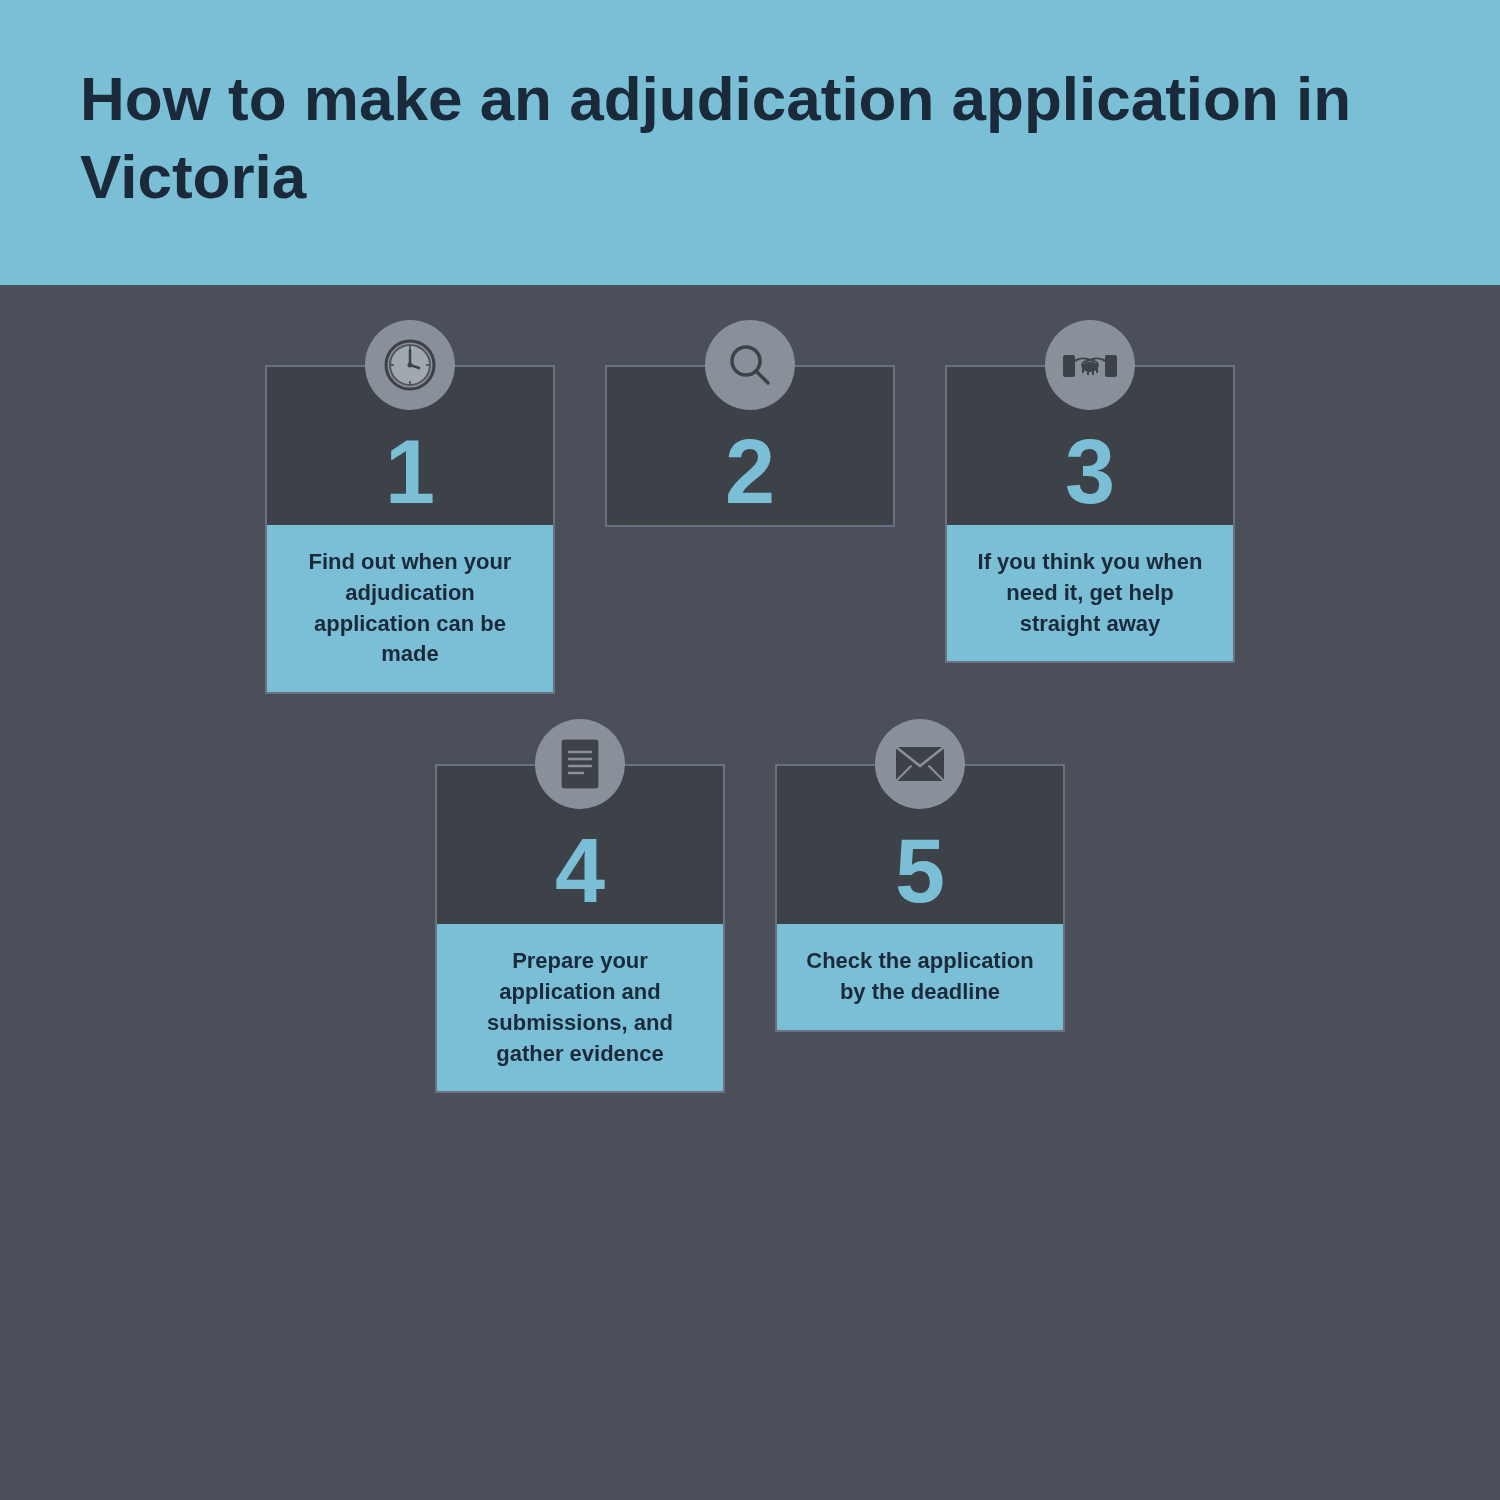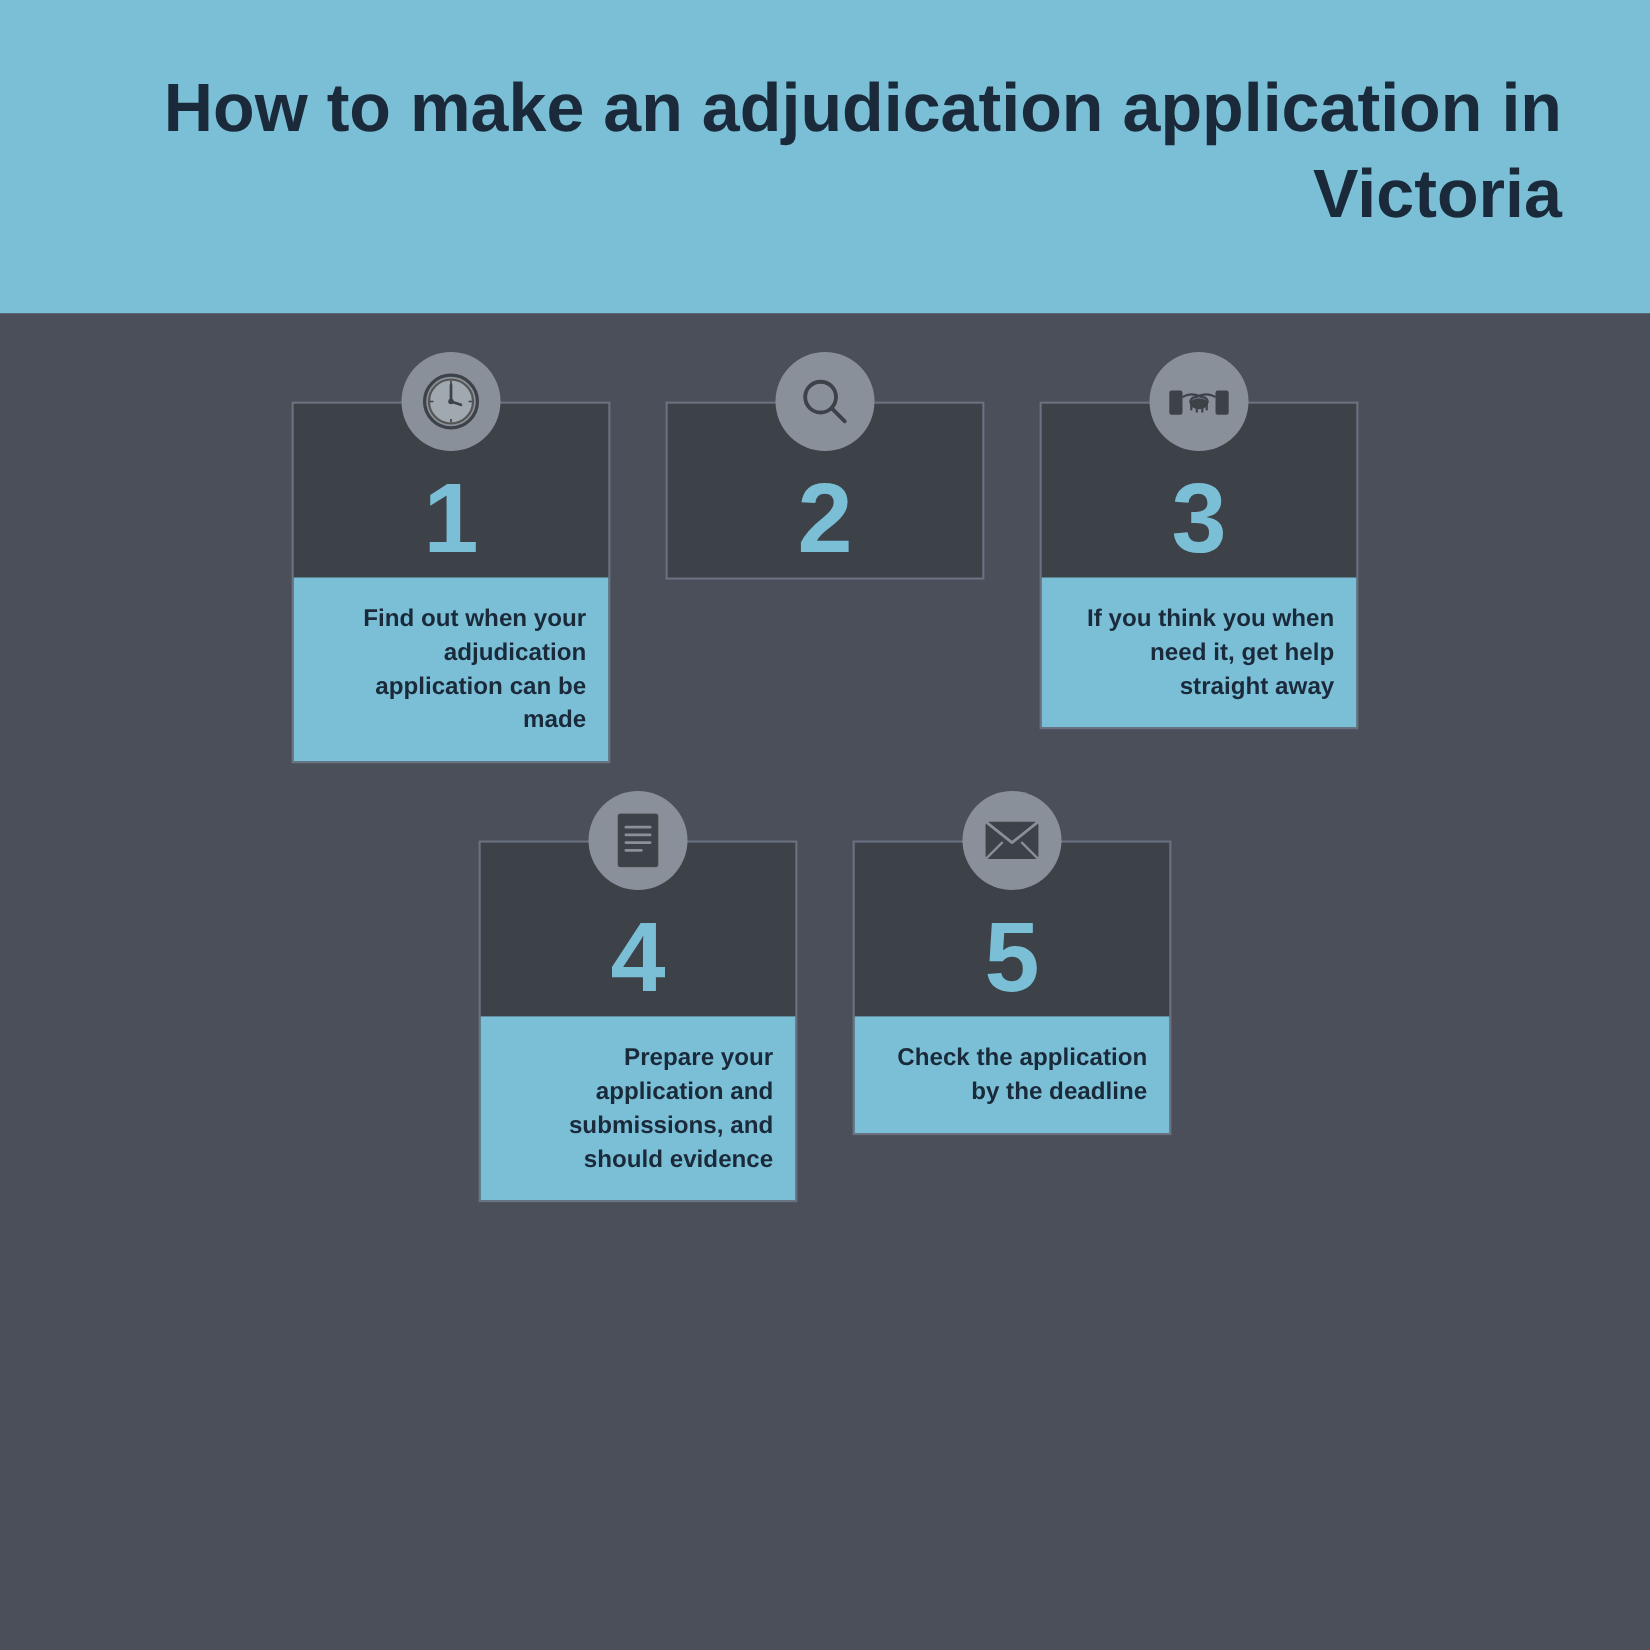--- a/index.html
+++ b/index.html
@@ -8,21 +8,21 @@
       height: 1500px;
       overflow: hidden;
       font-family: Arial, sans-serif;
       background: #4a4f5a;
     }
 
     .header {
       background: #7bbfd6;
       width: 100%;
       padding: 60px 80px 70px;
-      text-align: right;
+      text-align: left;
     }
 
     .header h1 {
       color: #1a2a3a;
       font-size: 62px;
       font-weight: 900;
       line-height: 1.25;
     }
 
     .main-content {
@@ -79,21 +79,21 @@
       font-weight: 900;
       line-height: 1;
       margin-bottom: 8px;
       text-align: center;
     }
 
     .step-label-box {
       background: #7bbfd6;
       width: 100%;
       padding: 22px 20px;
-      text-align: right;
+      text-align: center;
     }
 
     .step-label-box span {
       color: #1a2a3a;
       font-size: 22px;
       font-weight: 700;
       line-height: 1.4;
     }
 
     
@@ -191,21 +191,21 @@
 
           <line x1="12" y1="14" x2="34" y2="14" stroke="#8a9099" stroke-width="2.5" stroke-linecap="round"></line>
           <line x1="12" y1="21" x2="34" y2="21" stroke="#8a9099" stroke-width="2.5" stroke-linecap="round"></line>
           <line x1="12" y1="28" x2="34" y2="28" stroke="#8a9099" stroke-width="2.5" stroke-linecap="round"></line>
           <line x1="12" y1="35" x2="26" y2="35" stroke="#8a9099" stroke-width="2.5" stroke-linecap="round"></line>
         </svg>
       </div>
       <div class="step-card">
         <div class="step-number">4</div>
         <div class="step-label-box">
-          <span>Prepare your application and submissions, and should evidence</span>
+          <span>Prepare your application and submissions, and gather evidence</span>
         </div>
       </div>
     </div>
 
     <div class="step-wrapper">
       <div class="icon-circle icon-envelope">
         <svg viewBox="0 0 54 40" fill="none">
           <rect x="3" y="3" width="48" height="34" rx="3" fill="#3d4249"></rect>
 
           <path d="M3 3 L27 22 L51 3" stroke="#8a9099" stroke-width="2.5" fill="none" stroke-linecap="round" stroke-linejoin="round"></path>

